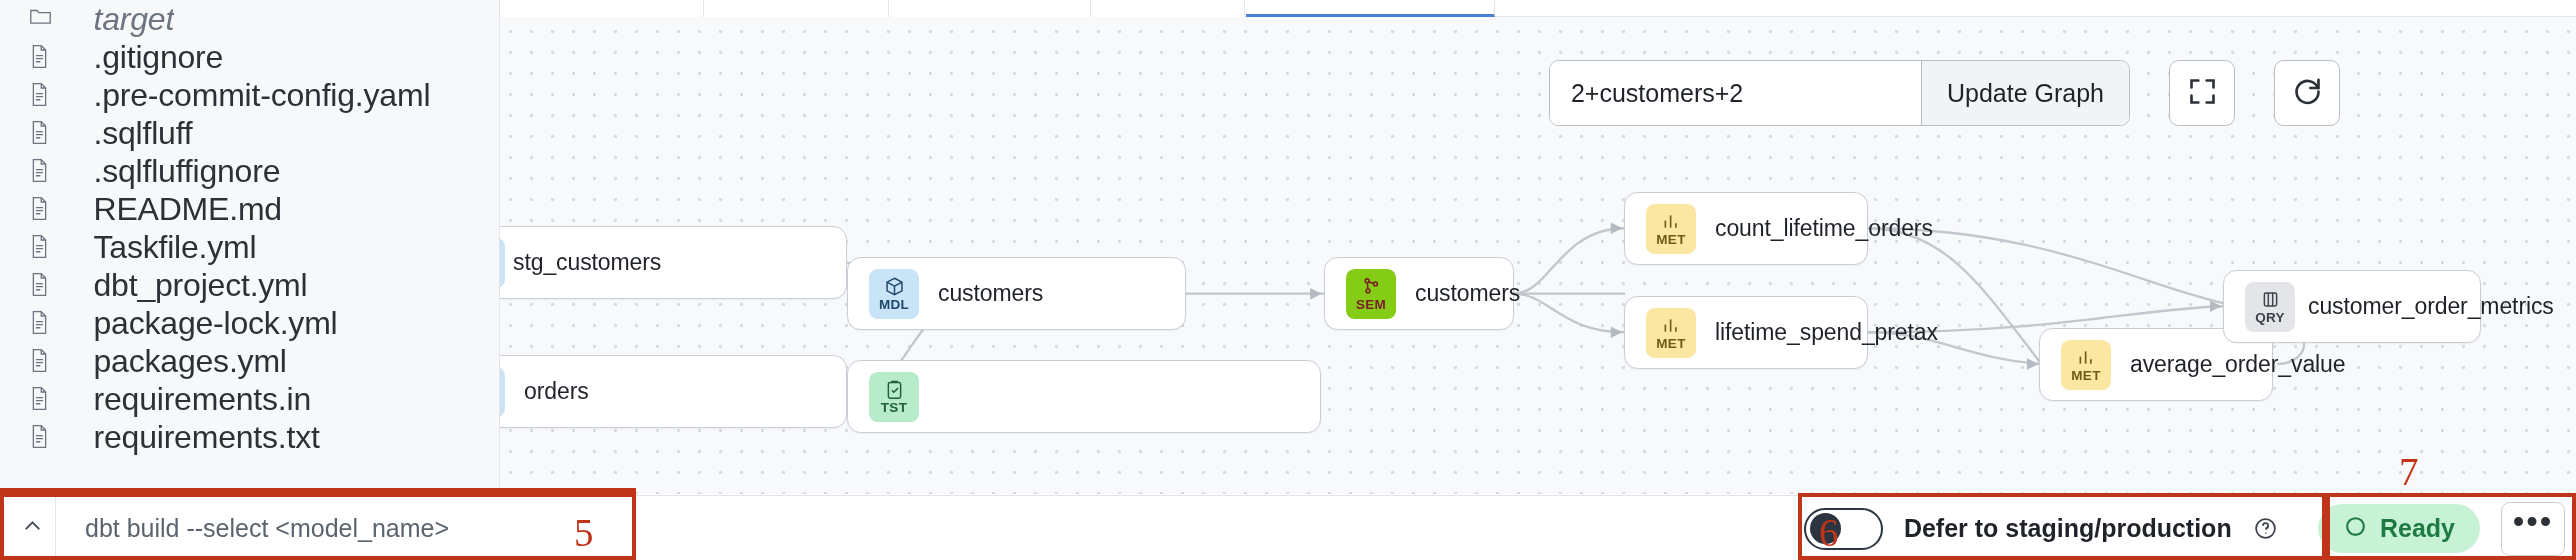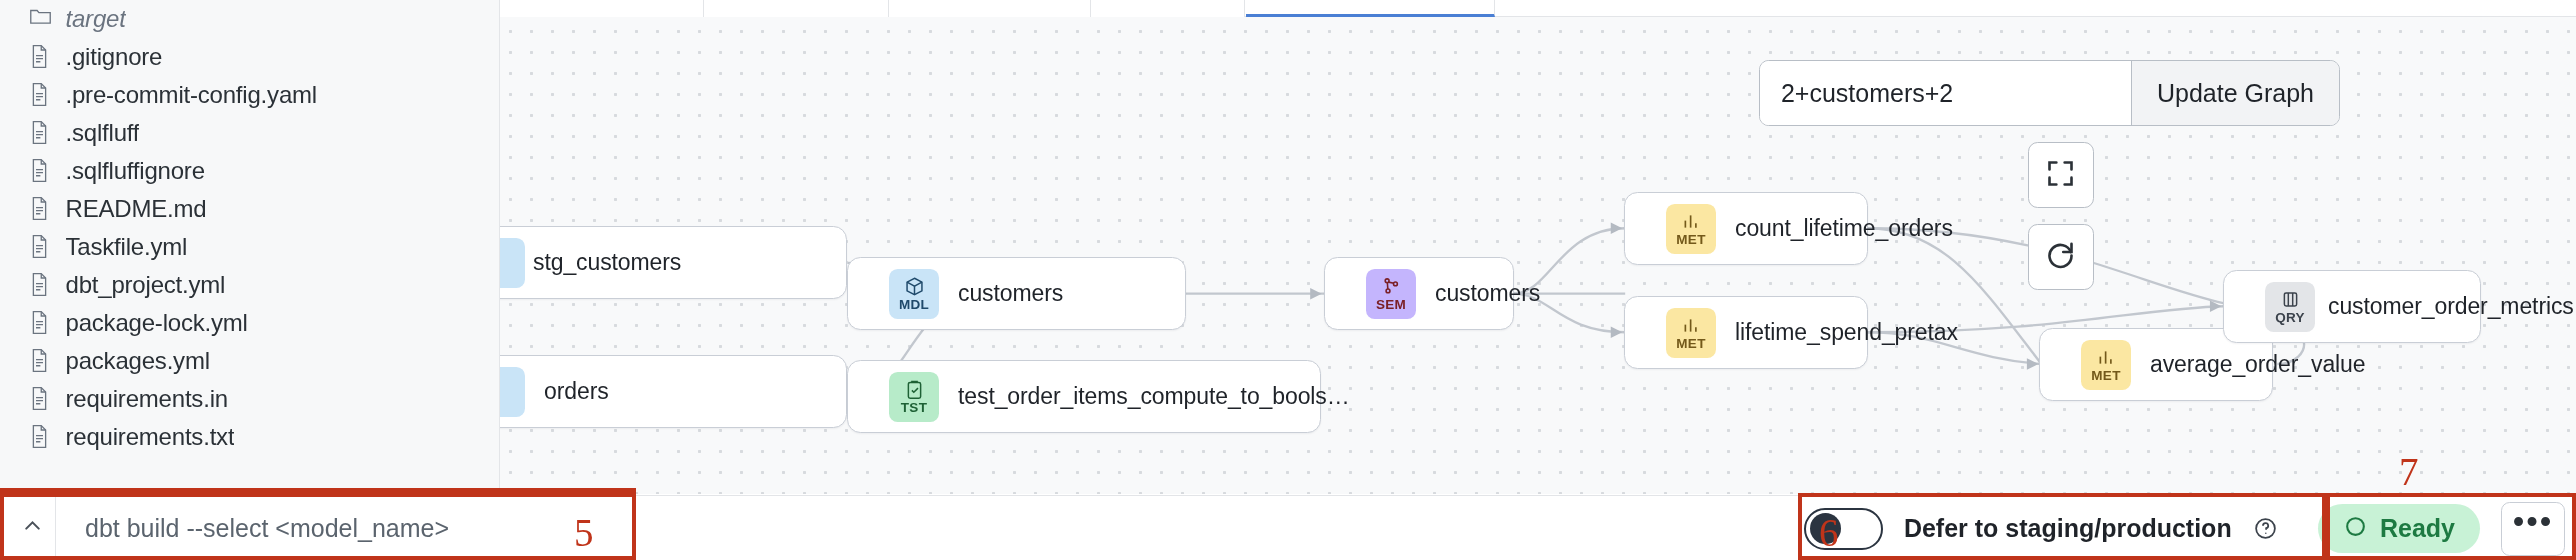--- a/index.html
+++ b/index.html
@@ -19,22 +19,22 @@
     padding-top: 0px;
   }
   .file-row {
     display: flex; align-items: center;
     height: 38px; padding-left: 29px; gap: 13.5px;
     cursor: pointer;
   }
   .fi { width: 23px; height: 27px; flex: 0 0 23px; position: relative; }
   .fi svg { display:block; }
   .file-label {
-    font-size: 24px; color: #2b3137; letter-spacing: -0.2px;
-    white-space: nowrap; overflow: hidden;
+    font-size: 32px; color: #2b3137; letter-spacing: -0.2px;
+    white-space: nowrap; overflow: hidden; margin-left: 28px;
   }
   .file-label.folder { font-style: italic; color: #6b7480; }
 
   
   .graph-panel {
     position: absolute; left: 500px; top: 0; right: 0; height: 494px;
     background: #f8f9fa;
     background-image: radial-gradient(#d7dade 1.4px, transparent 1.5px);
     background-size: 21px 21px;
     overflow: hidden;
@@ -45,21 +45,21 @@
   }
   .tabstrip .tab {
     position: absolute; top: 0; height: 17.3px; background:#fff;
     border-right: 1px solid #e3e5e8;
   }
   .tabstrip .tab.active { border-bottom: 3.9px solid #4a7fd4; }
 
   
   .graph-toolbar {
     position: absolute; top: 60px; right: 236px;
-    display: flex; align-items: center; gap: 16px; flex-direction: column;
+    display: flex; align-items: center; gap: 16px;
   }
   .search-group {
     display: flex; align-items: stretch;
     height: 66px;
     border: 1.5px solid #b8bec6; border-radius: 9.6px;
     background: #fff; overflow: hidden;
   }
   .search-input {
     width: 371px; border: none; outline: none; background: #fff;
     font-family: "Liberation Sans", sans-serif;
@@ -87,32 +87,32 @@
     display: flex; align-items: center;
     padding: 0 21px; gap: 19px;
     height: 73px;
     box-shadow: 0 1px 1.9px rgba(20,25,35,0.05);
     cursor: pointer;
   }
   .node .badge {
     width: 50px; height: 50px; flex: 0 0 50px;
     border-radius: 8.7px;
     display: flex; flex-direction: column;
-    align-items: center; justify-content: center; gap: 1px; margin-left: 20px;
+    align-items: center; justify-content: center; gap: 1px;
   }
   .node .badge .bsvg { display:block; }
   .node .badge .btxt {
     font-size: 13.5px; font-weight: 700; letter-spacing: 0.3px; line-height: 1;
   }
   .node .nlabel {
     font-size: 23px; color: #1f2329; white-space: nowrap;
     letter-spacing: -0.1px;
   }
   .b-mdl { background: #c9e4f7; } .b-mdl .btxt { color:#204a6b; }
-  .b-sem { background: #c4b5fd; } .b-sem .btxt { color:#7a2026; }
+  .b-sem { background: #84cc16; } .b-sem .btxt { color:#7a2026; }
   .b-met { background: #fbe7a2; } .b-met .btxt { color:#73591a; }
   .b-tst { background: #b7ebc9; } .b-tst .btxt { color:#1e6135;text-align:right; }
   .b-qry { background: #e3e5e8; } .b-qry .btxt { color:#3c434c; }
 
   .edges { position: absolute; left:0; top:0; width:100%; height:100%; pointer-events:none; }
 
   
   .bottom-bar {
     position: absolute; left: 10px; bottom: 0; width: 2576px; height: 66px;
     background: #ffffff; border-top: 1px solid #e3e5e8;
@@ -361,21 +361,20 @@
 
     <div class="node" style="left:347px; top:360px; width:474px;">
       <div class="badge b-tst">
         <svg class="bsvg" width="21" height="21" viewBox="0 0 24 24" fill="none" stroke="#1e6135" stroke-width="1.7">
           <rect x="5" y="4" width="14" height="18" rx="2"></rect>
             <path d="M9 4V2.8h6V4"></path>
             <path d="M9 13l2.2 2.2L16 10.4"></path>
         </svg>
         <span class="btxt">TST</span>
       </div>
-      <span class="nlabel">test_order_items_compute_to_bools…</span>
     </div>
 
     <div class="node" style="left:824px; top:257px; width:190px;">
       <div class="badge b-sem">
         <svg class="bsvg" width="21" height="21" viewBox="0 0 24 24" fill="none" stroke="#7a2026" stroke-width="1.8">
           <circle cx="7" cy="5.5" r="2.2"></circle>
             <circle cx="16.5" cy="9" r="2.2"></circle>
             <circle cx="8" cy="17" r="2.2"></circle>
           <path d="M8.6 7 14.8 8.4"></path>
             <path d="M7.3 7.8 7.8 14.8"></path>

